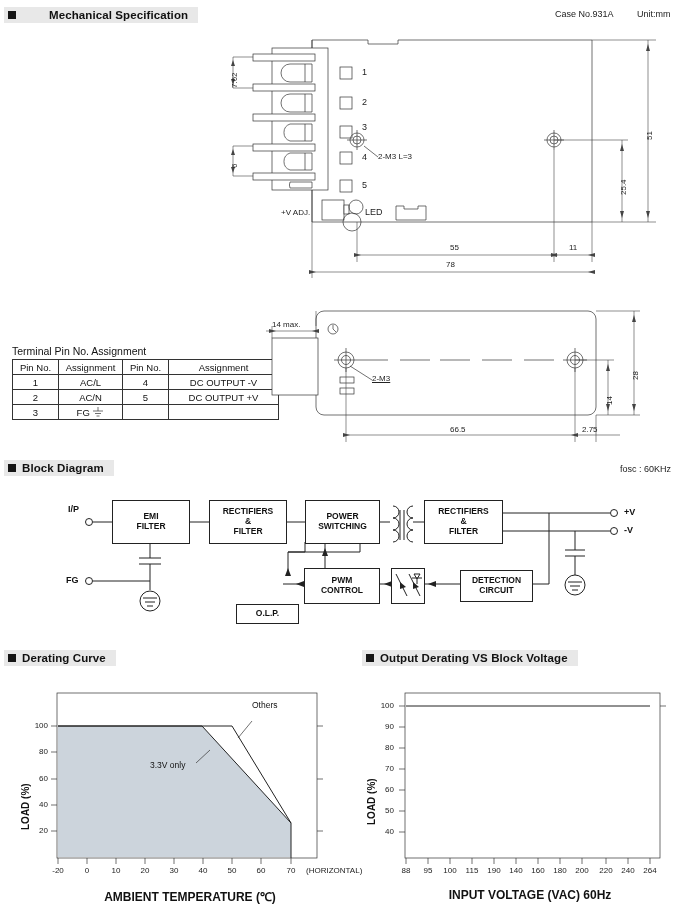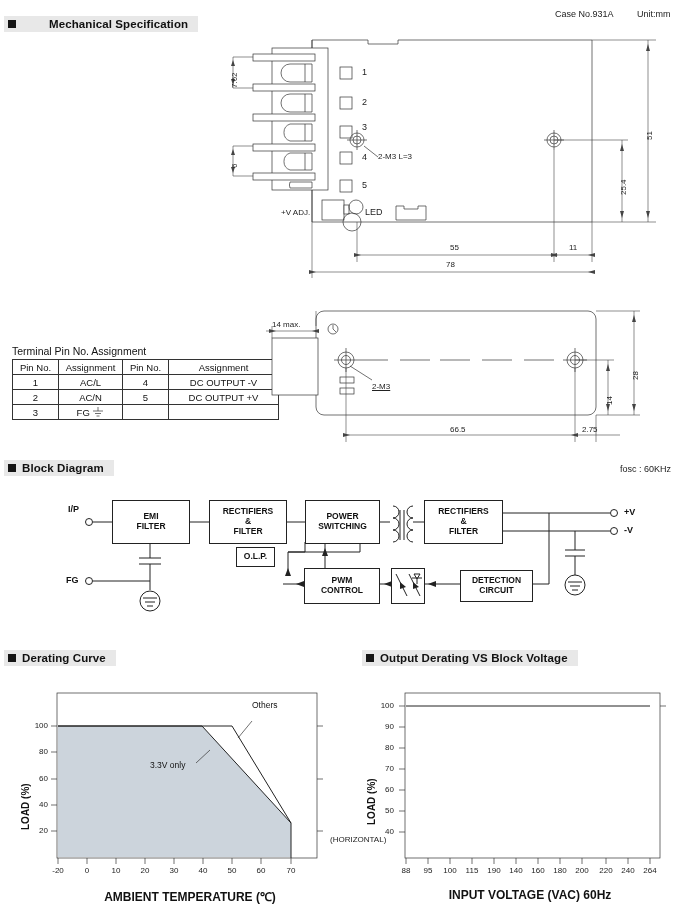--- a/index.html
+++ b/index.html
@@ -58,21 +58,21 @@
   }
   .ytitle { position:absolute; font-size:10px; font-weight:bold; color:#111;
             transform:rotate(-90deg); transform-origin:left top; white-space:nowrap; }
   .tick { position:absolute; font-size:8px; color:#222; text-align:center; }
   .ticky { position:absolute; font-size:8px; color:#222; text-align:right; }
   .annot { position:absolute; font-size:8.5px; color:#111; white-space:nowrap; }
 </style>
 </head>
 <body>
 
-<div class="sec-head" style="left:4px; top:16px;gap:33px;">
+<div class="sec-head" style="left:4px; top:7px;gap:33px;">
   <span class="sq"></span>
   <span>Mechanical Specification</span>
 </div>
 <div class="tiny" style="left:555px; top:9px;">Case No.931A</div>
 <div class="tiny" style="left:637px; top:9px;">Unit:mm</div>
 
 <svg style="left:0; top:0; width:700px; height:290px;">
 
   <path class="ln" d="M312,40 L368,40 L368,44 L398,44 L398,40 L592,40 L592,222 L312,222 Z"></path>
 
@@ -264,21 +264,21 @@
   <line class="dim" x1="575" y1="78" x2="575" y2="152"></line>
   <line class="dim" x1="346" y1="145" x2="575" y2="145"></line>
   <path fill="#444" d="M350,145 l-7,-2 l0,4 Z"></path>
   <path fill="#444" d="M571,145 l7,-2 l0,4 Z"></path>
 
   <line class="dim" x1="596" y1="125" x2="596" y2="152"></line>
   <line class="dim" x1="575" y1="145" x2="620" y2="145"></line>
 </svg>
 
 <div class="lbl" style="left:272px; top:320px;">14 max.</div>
-<div class="lbl" style="left:372px; top:382px; text-decoration:underline;">2-M3</div>
+<div class="lbl" style="left:372px; top:374px; text-decoration:underline;">2-M3</div>
 <div class="lbl" style="left:450px; top:425px;text-align:right;">66.5</div>
 <div class="lbl" style="left:582px; top:425px;">2.75</div>
 <div class="vlbl" style="left:631px; top:380px;">28</div>
 <div class="vlbl" style="left:605px; top:405px;">14</div>
 
 <div class="sec-head" style="left:4px; top:460px;">
   <span class="sq"></span>
   <span>Block Diagram</span>
 </div>
 <div class="tiny" style="left:620px; top:464px;">fosc : 60KHz</div>
@@ -370,21 +370,21 @@
 </div>
 <div class="bd-box" style="left:305px; top:500px; width:75px; height:44px;">
   <span style="white-space:pre-line;">POWER
 SWITCHING</span>
 </div>
 <div class="bd-box" style="left:424px; top:500px; width:79px; height:44px;">
   <span style="white-space:pre-line;">RECTIFIERS
 &amp;
 FILTER</span>
 </div>
-<div class="bd-box" style="left:236px; top:547px; width:39px; height:20px;">
+<div class="bd-box" style="left:236px; top:604px; width:63px; height:20px;">
   <span>O.L.P.</span>
 </div>
 <div class="bd-box" style="left:304px; top:568px; width:76px; height:36px;">
   <span style="white-space:pre-line;">PWM
 CONTROL</span>
 </div>
 <div class="bd-box" style="left:460px; top:570px; width:73px; height:32px;">
   <span style="white-space:pre-line;">DETECTION
 CIRCUIT</span>
 </div>
@@ -449,21 +449,21 @@
 
 <div class="tick" style="left:45px; top:866px; width:26px;">-20</div>
 <div class="tick" style="left:74px; top:866px; width:26px;">0</div>
 <div class="tick" style="left:103px; top:866px; width:26px;">10</div>
 <div class="tick" style="left:132px; top:866px; width:26px;">20</div>
 <div class="tick" style="left:161px; top:866px; width:26px;">30</div>
 <div class="tick" style="left:190px; top:866px; width:26px;">40</div>
 <div class="tick" style="left:219px; top:866px; width:26px;">50</div>
 <div class="tick" style="left:248px; top:866px; width:26px;">60</div>
 <div class="tick" style="left:278px; top:866px; width:26px;">70</div>
-<div class="lbl" style="left:306px; top:835px;margin-left:24px;">(HORIZONTAL)</div>
+<div class="lbl" style="left:306px; top:866px;">(HORIZONTAL)</div>
 
 <div class="annot" style="left:252px; top:700px;">Others</div>
 <div class="annot" style="left:150px; top:760px;">3.3V only</div>
 
 <div class="ytitle" style="left:20px; top:830px;">LOAD (%)</div>
 <div class="chart-axis-title" style="left:55px; top:888px; width:270px;">AMBIENT TEMPERATURE (℃)</div>
 
 <div class="sec-head" style="left:362px; top:650px;">
   <span class="sq"></span>
   <span>Output Derating VS Block Voltage</span>

